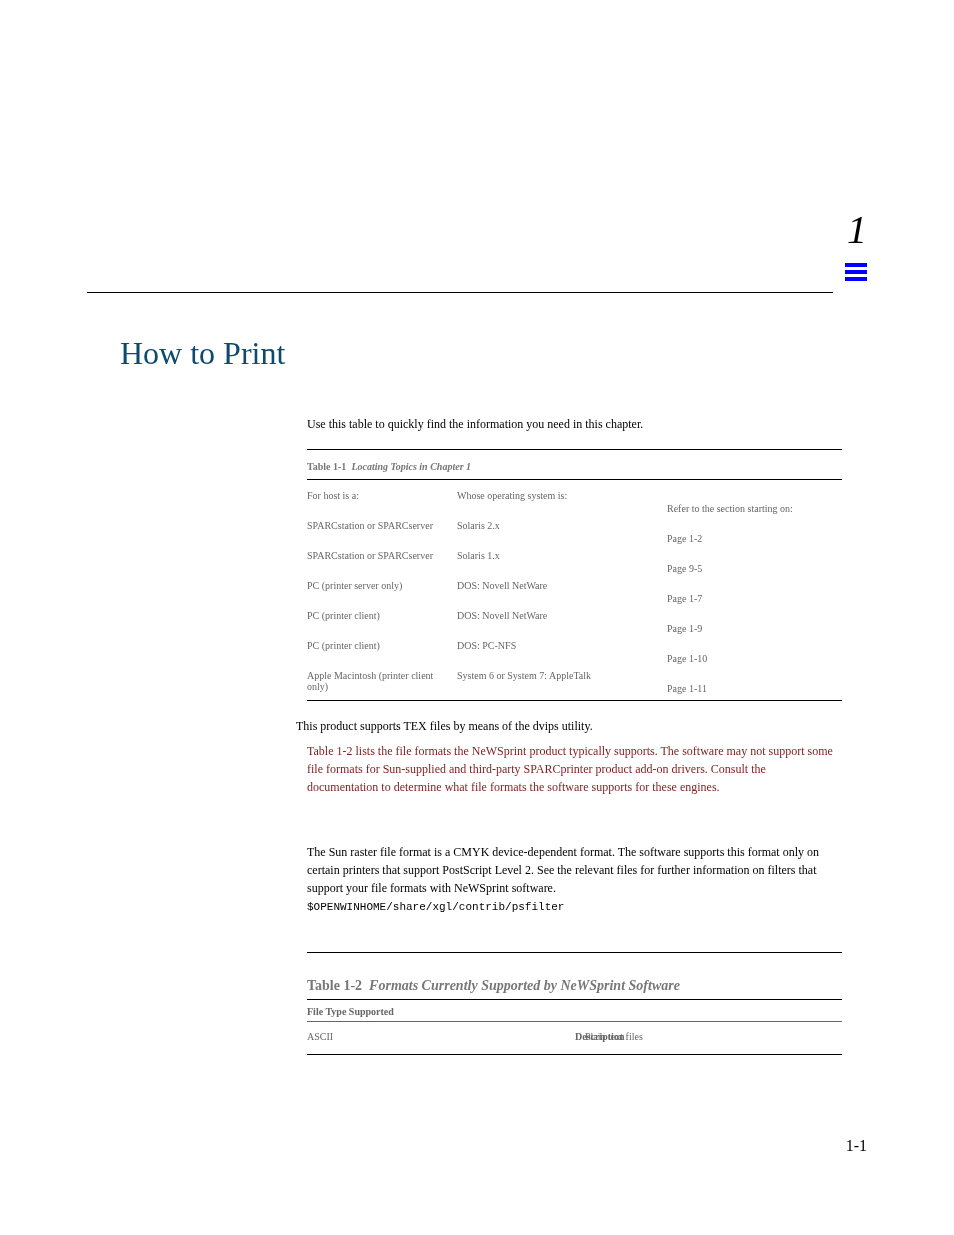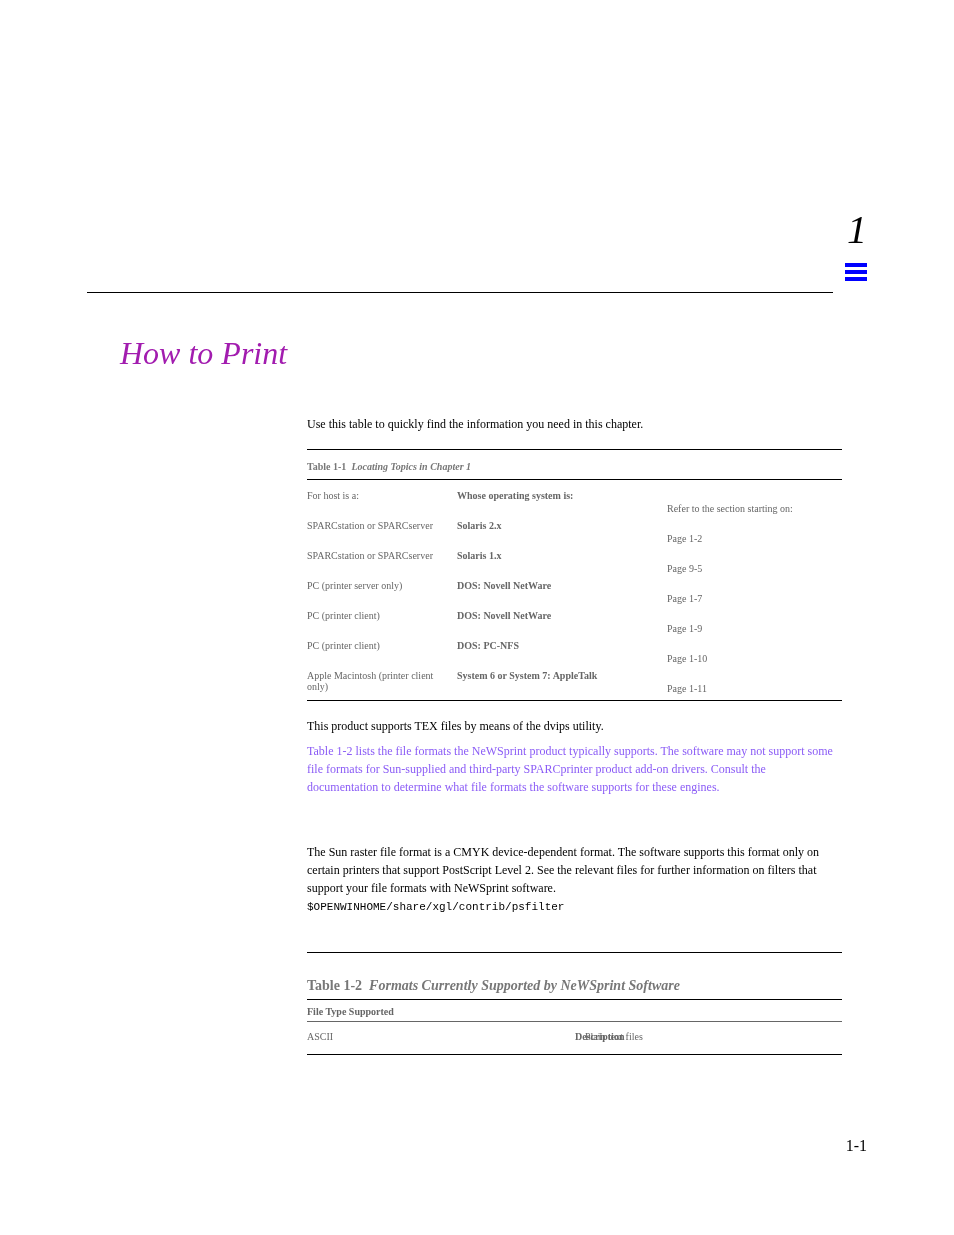--- a/index.html
+++ b/index.html
@@ -41,22 +41,21 @@
       width: 22px;
       height: 4px;
       background: #0000FF;
       margin-bottom: 3px;
     }
     .chapter-title {
       position: absolute;
       left: 120px;
       top: 335px;
       font-size: 32px;
-      font-style: italic;
-      color: #a21caf;
+      color: #0c4a6e;
       font-family: "Palatino", "Times New Roman", serif;
     }
     .intro-para {
       position: absolute;
       left: 307px;
       top: 416px;
       width: 533px;
       font-size: 12px;
       line-height: 16px;
       color: #000;
@@ -93,46 +92,46 @@
       width: 535px;
       font-size: 10px;
       color: #666;
       line-height: 11px;
     }
     .tbl1 .row {
       display: flex;
       padding: 3px 0;
     }
     .tbl1 .c1 { flex: 0 0 140px; padding-right: 10px;}
-    .tbl1 .c2 { flex: 0 0 200px; padding-right: 10px; font-weight: bold;}
+    .tbl1 .c2 { flex: 0 0 200px; padding-right: 10px;}
     .tbl1 .c3 { flex: 1; margin-top: 13px; }
     .tbl1-hr3 {
       position: absolute;
       top: 700px;
       left: 307px;
       width: 535px;
       border-top: 1px solid #000;
     }
     .para2 {
       position: absolute;
-      left: 307px;
+      left: 296px;
       top: 717px;
       width: 533px;
       font-size: 12px;
       line-height: 18px;
       color: #000;
     }
     .para3 {
       position: absolute;
       left: 307px;
       top: 742px;
       width: 533px;
       font-size: 12px;
       line-height: 18px;
-      color: #8b5cf6;
+      color: #7f1d1d;
     }
     .para4 {
       position: absolute;
       left: 307px;
       top: 843px;
       width: 533px;
       font-size: 12px;
       line-height: 18px;
       color: #000;
     }

